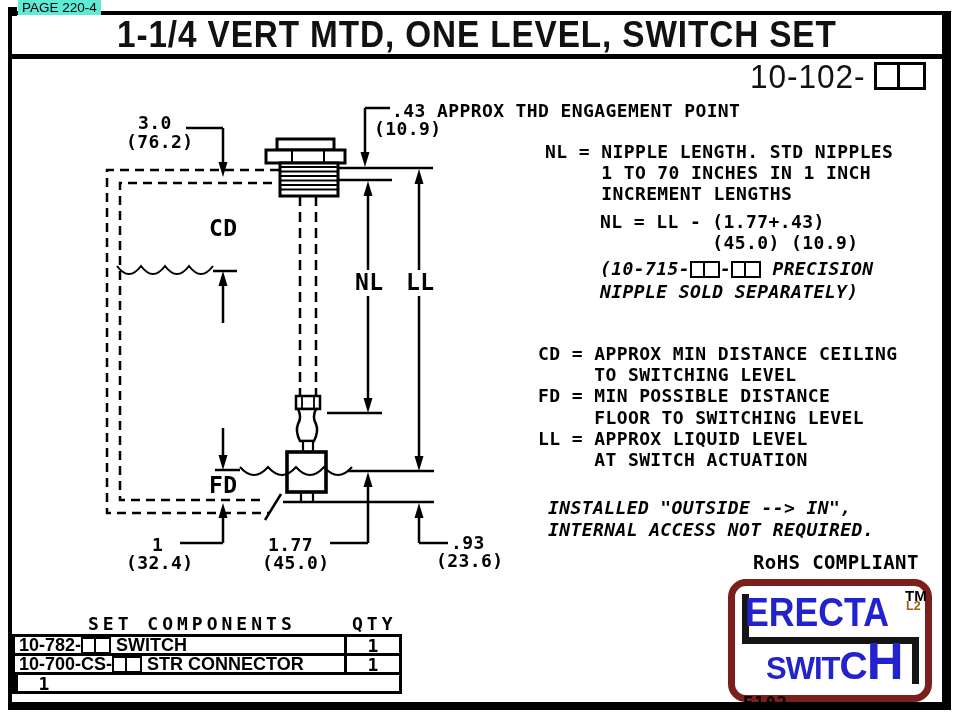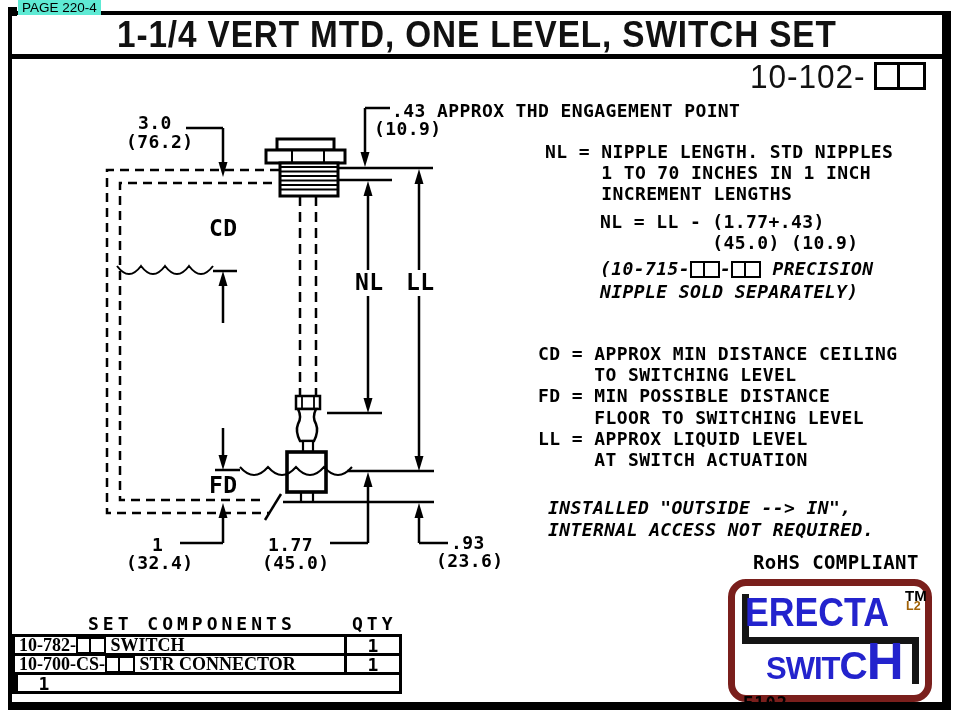--- a/index.html
+++ b/index.html
@@ -27,21 +27,21 @@
   .mbox{width:26px;height:28px;border:3.5px solid #000;margin-top:5px;}
   .mbox+.mbox{border-left:none;}
   
   .bxp{display:inline-flex;vertical-align:-3px;}
   .bx{display:inline-block;width:15px;height:17px;border:2.5px solid #000;}
   .bx+.bx{border-left:none;}
   
   #comp-table{position:absolute;left:12px;top:634px;width:390px;}
   .trow{display:flex;border:3px solid #000;height:22px;background:#fff;}
   .trow+.trow{margin-top:-3px;}
-  .tcell-part{flex:1;padding:0 0 0 4px;font-family:Liberation Serif, serif;font-weight:bold;
+  .tcell-part{flex:1;padding:0 0 0 4px;font-family:Liberation Sans, sans-serif;font-weight:bold;
               font-size:18px;line-height:17px;white-space:pre;display:flex;align-items:center;}
   .tcell-qty{width:55px;border-left:3px solid #000;font-family:"DejaVu Sans Mono",monospace;
              font-weight:bold;font-size:18px;display:flex;align-items:center;justify-content:center;}
   
   #logo{position:absolute;left:728px;top:579px;width:204px;height:123px;background:#fff;
         border:7px solid #7a1f1c;border-radius:18px;}
   #logo .bar{position:absolute;background:#151515;}
   #erecta{position:absolute;left:10px;top:3px;font-family:"Liberation Sans",sans-serif;
           font-weight:bold;font-size:41px;color:#2323cd;transform:scaleX(0.87);
           transform-origin:left top;letter-spacing:0px;}

